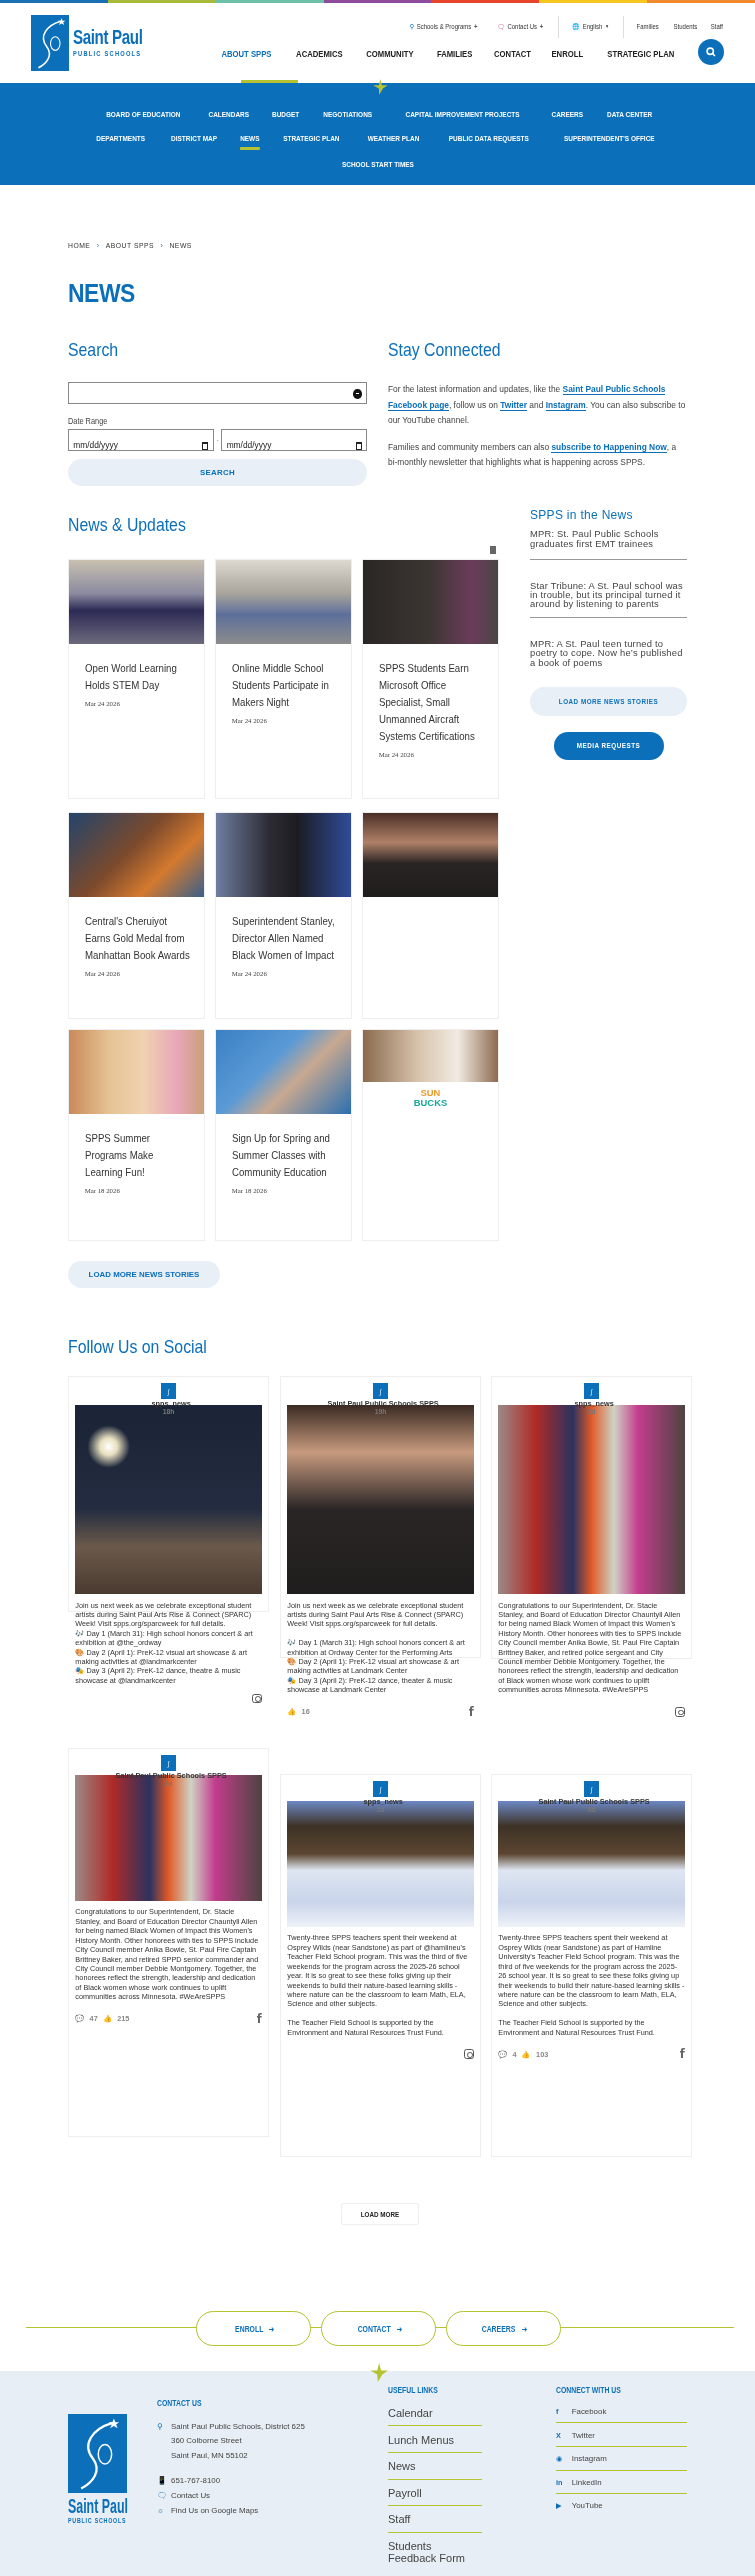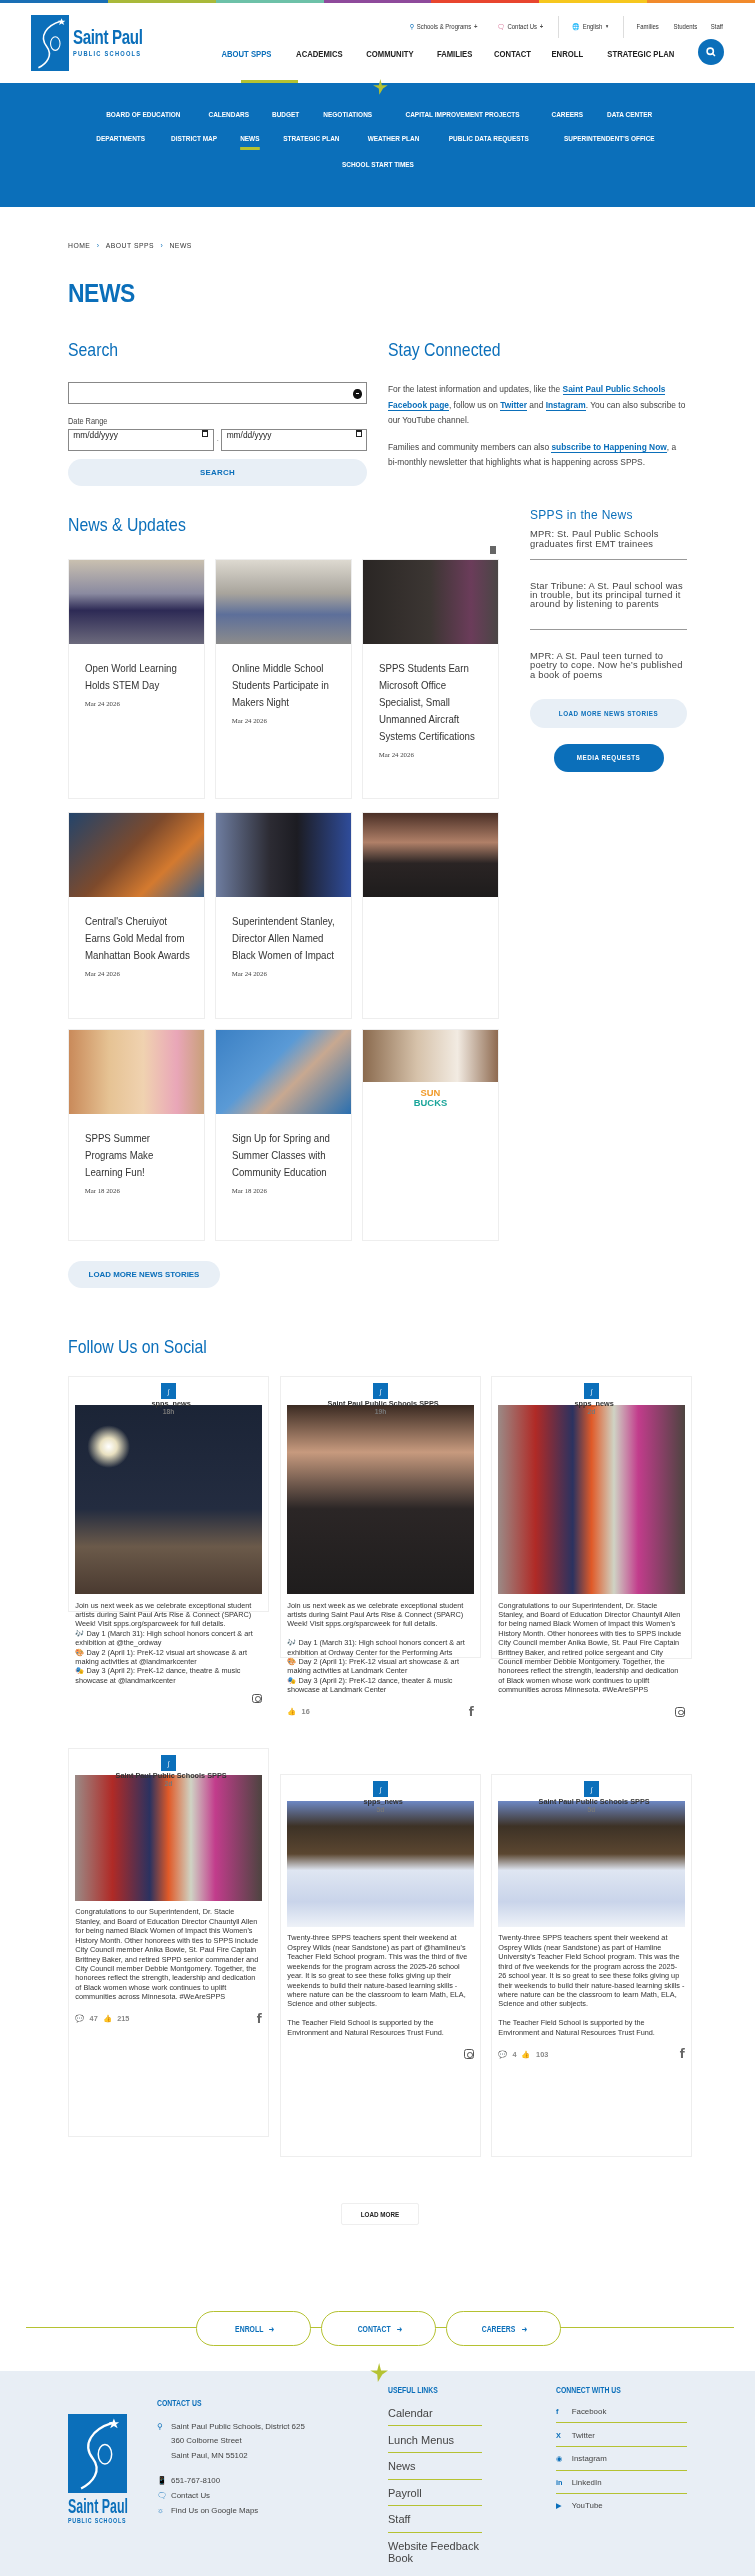--- a/index.html
+++ b/index.html
@@ -26,40 +26,40 @@
   .utility .plus { color: #555; font-weight: bold; }
   .utility .caret { font-size: 4.7px; }
 
   .mainnav { position: absolute; top: 45px; right: 73px; display: flex; gap: 13.6px; font-weight: bold; font-size: 9.4px; color: #222; }
   .mainnav .item { transform: scaleX(0.82); transform-origin: center; white-space: nowrap; }
   .mainnav .item.active { color: #0b6fba; }
   .active-bar { position: absolute; top: 80px; left: 241px; width: 57px; height: 4.2px; background: #b5c232; }
   .search-btn { position: absolute; top: 36px; right: 31px; width: 26px; height: 26px; border-radius: 50%; background: #0b6fba; display: flex; align-items: center; justify-content: center; }
 
   
-  .subnav { position: absolute; top: 83px; left: 0; width: 755px; height: 124px; background: #0b6fba; }
+  .subnav { position: absolute; top: 83px; left: 0; width: 755px; height: 102px; background: #0b6fba; }
   .subnav-row { position: absolute; left: 0; width: 755px; display: flex; justify-content: center; gap: 15.7px; color: #fff; font-weight: bold; font-size: 7.9px; }
   .subnav-row .item { transform: scaleX(0.82); white-space: nowrap; position: relative; }
   .subnav-row .item.active::after { content: ""; position: absolute; left: 0; right: 0; bottom: -7.3px; height: 3.1px; background: #b5c232; }
   .star { position: absolute; }
 
   
   .breadcrumb { position: absolute; top: 242px; left: 68px; font-size: 6.8px; letter-spacing: 0.5px; color: #333; display: flex; gap: 6.3px; align-items: center; }
   .breadcrumb .chev { color: #0b6fba; font-size: 6.8px; }
   .page-title { position: absolute; top: 278px; left: 68px; font-size: 26px; font-weight: bold; color: #0b6fba; letter-spacing: -0.5px; transform: scaleX(0.88); transform-origin: left; }
 
   
   .sec-h2 { color: #0b6fba; font-size: 18.4px; font-weight: normal; transform: scaleX(0.86); transform-origin: left; white-space: nowrap; }
   .search-col { position: absolute; top: 339px; left: 68px; width: 299px; }
   .search-input { width: 100%; height: 22px; border: 0.5px solid #888; margin-top: 21px; position: relative; }
   .search-input .circle { position: absolute; right: 4.2px; top: 6.3px; width: 8.4px; height: 9.4px; border-radius: 50%; background: #111; }
   .search-input .circle::after { content:""; position:absolute; left:2.6px; top:4.2px; width:3.1px; height:1px; background:#fff; }
   .date-label { font-size: 8.4px; margin-top: 11.5px; color: #444; transform: scaleX(0.88); transform-origin: left; }
   .date-row { display: flex; gap: 3.1px; margin-top: 3.1px; align-items: center; }
-  .date-input { width: 148px; height: 22px; border: 0.5px solid #888; display: flex; align-items: flex-start; justify-content: space-between; padding: 0 4.2px 0 4.2px; font-size: 8.4px; color: #222; }
+  .date-input { width: 148px; height: 22px; border: 0.5px solid #888; display: flex; align-items: flex-end; justify-content: space-between; padding: 0 4.2px 0 4.2px; font-size: 8.4px; color: #222; }
   .date-input .cal { width: 6.3px; height: 7.3px; border: 1px solid #222; border-top-width: 2.1px; }
   .search-submit { width: 100%; height: 27px; border-radius: 13.6px; background: #e8eff6; color: #0b6fba; font-weight: bold; font-size: 7.9px; margin-top: 8.4px; display: flex; align-items: center; justify-content: center; letter-spacing: 0.3px; }
 
   .stay-col { position: absolute; top: 339px; left: 388px; width: 299px; }
   .stay-col p { font-size: 8.4px; line-height: 15.7px; color: #444; margin-top: 21px; }
   .stay-col p + p { margin-top: 10.5px; }
   .stay-col a { color: #0b6fba; font-weight: bold; border-bottom: 1px solid #0b6fba; }
 
   
   .news-h { position: absolute; top: 514px; left: 68px; }
@@ -325,21 +325,21 @@
       </div>
     </div>
   </a>
 </div>
 
 <button class="load-more-news" style="border:none">LOAD MORE NEWS STORIES</button>
 
 <aside class="inthenews">
   <h3>SPPS in the News</h3>
   <a class="story" style="display:block">MPR: St. Paul Public Schools graduates first EMT trainees</a>
-  <a class="story" style="display:block;padding-top:21px;padding-bottom:20px">Star Tribune: A St. Paul school was in trouble, but its principal turned it around by listening to parents</a>
+  <a class="story" style="display:block;padding-top:21px;padding-bottom:8px">Star Tribune: A St. Paul school was in trouble, but its principal turned it around by listening to parents</a>
   <a class="story last" style="display:block;padding-top:21px">MPR: A St. Paul teen turned to poetry to cope. Now he’s published a book of poems</a>
   <button class="itn-load" style="border:none;margin-top:9.4px;height:29px;border-radius:14.7px">LOAD MORE NEWS STORIES</button>
   <button class="media-btn" style="border:none;height:28px;border-radius:14px">MEDIA REQUESTS</button>
 </aside>
 
 <h2 class="sec-h2 social-h">Follow Us on Social</h2>
 
 <div class="social-card" style="left:68px;top:1376px;height:236px">
   <div class="head">
     <div class="av">∫</div>
@@ -500,21 +500,21 @@
   </div>
 
   <div class="f-col f-useful">
     <h4>USEFUL LINKS</h4>
     <div style="margin-top:5.2px">
       <a class="link" style="display:block">Calendar</a>
       <a class="link" style="display:block">Lunch Menus</a>
       <a class="link" style="display:block">News</a>
       <a class="link" style="display:block">Payroll</a>
       <a class="link" style="display:block">Staff</a>
-      <a class="link last" style="display:block">Website Feedback Book</a>
+      <a class="link last" style="display:block">Students Feedback Form</a>
     </div>
   </div>
 
   <div class="f-col f-connect">
     <h4>CONNECT WITH US</h4>
     <div style="margin-top:5.2px">
       <a class="link">
           <span class="ic">f</span>
           <span>Facebook</span>
         </a>

